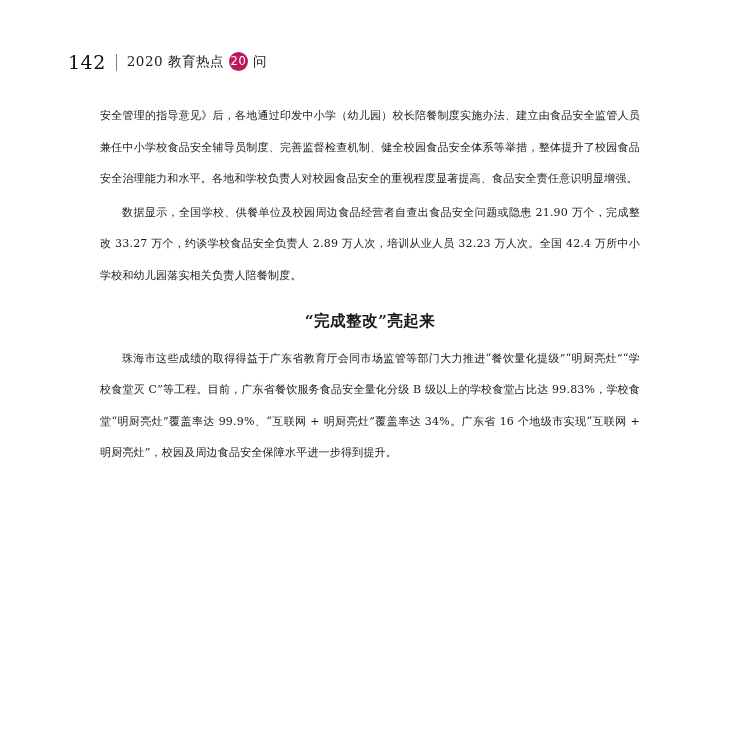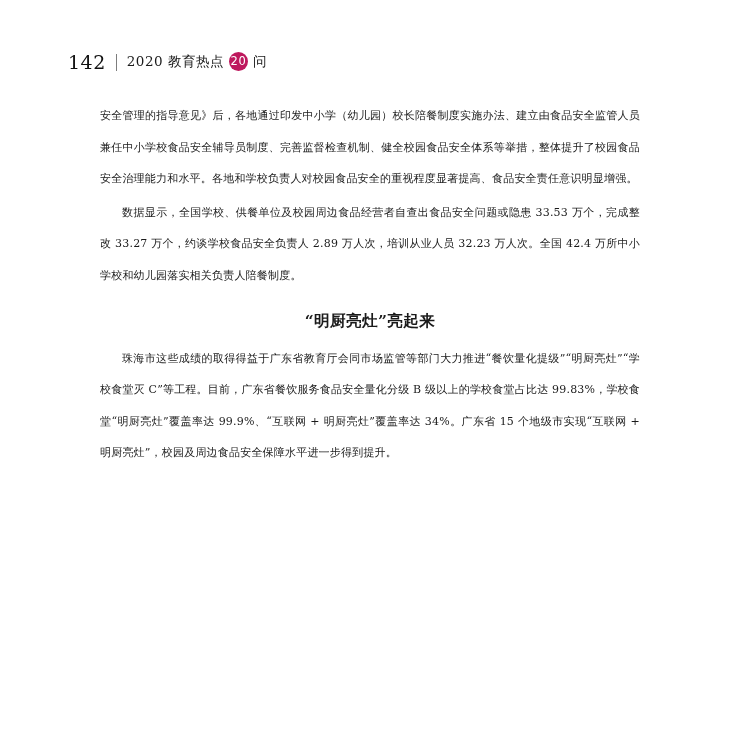--- a/index.html
+++ b/index.html
@@ -111,18 +111,18 @@
     <span class="rule"></span>
     <span class="header-title">
       <span class="txt-a">2020 教育热点</span>
       <span class="badge">20</span>
       <span class="txt-b">问</span>
     </span>
   </div>
 
   <div class="content">
     <p>安全管理的指导意见》后，各地通过印发中小学（幼儿园）校长陪餐制度实施办法、建立由食品安全监管人员兼任中小学校食品安全辅导员制度、完善监督检查机制、健全校园食品安全体系等举措，整体提升了校园食品安全治理能力和水平。各地和学校负责人对校园食品安全的重视程度显著提高、食品安全责任意识明显增强。</p>
-    <p class="indent">数据显示，全国学校、供餐单位及校园周边食品经营者自查出食品安全问题或隐患 33.53 万个，完成整改 33.27 万个，约谈学校食品安全负责人 2.89 万人次，培训从业人员 32.23 万人次。全国 42.4 万所中小学校和幼儿园落实相关负责人陪餐制度。</p>
-    <h2 class="subhead">“明厨亮灶”亮起来</h2>
-    <p class="indent">珠海市这些成绩的取得得益于广东省教育厅会同市场监管等部门大力推进“餐饮量化提级”“明厨亮灶”“学校食堂灭 C”等工程。目前，广东省餐饮服务食品安全量化分级 B 级以上的学校食堂占比达 99.83%，学校食堂“明厨亮灶”覆盖率达 99.9%、“互联网 + 明厨亮灶”覆盖率达 34%。广东省 15 个地级市实现“互联网 + 明厨亮灶”，校园及周边食品安全保障水平进一步得到提升。</p>
+    <p class="indent">数据显示，全国学校、供餐单位及校园周边食品经营者自查出食品安全问题或隐患 21.90 万个，完成整改 33.27 万个，约谈学校食品安全负责人 2.89 万人次，培训从业人员 32.23 万人次。全国 42.4 万所中小学校和幼儿园落实相关负责人陪餐制度。</p>
+    <h2 class="subhead">“完成整改”亮起来</h2>
+    <p class="indent">珠海市这些成绩的取得得益于广东省教育厅会同市场监管等部门大力推进“餐饮量化提级”“明厨亮灶”“学校食堂灭 C”等工程。目前，广东省餐饮服务食品安全量化分级 B 级以上的学校食堂占比达 99.83%，学校食堂“明厨亮灶”覆盖率达 99.9%、“互联网 + 明厨亮灶”覆盖率达 34%。广东省 16 个地级市实现“互联网 + 明厨亮灶”，校园及周边食品安全保障水平进一步得到提升。</p>
   </div>
 
 </div>
 
 </body></html>

